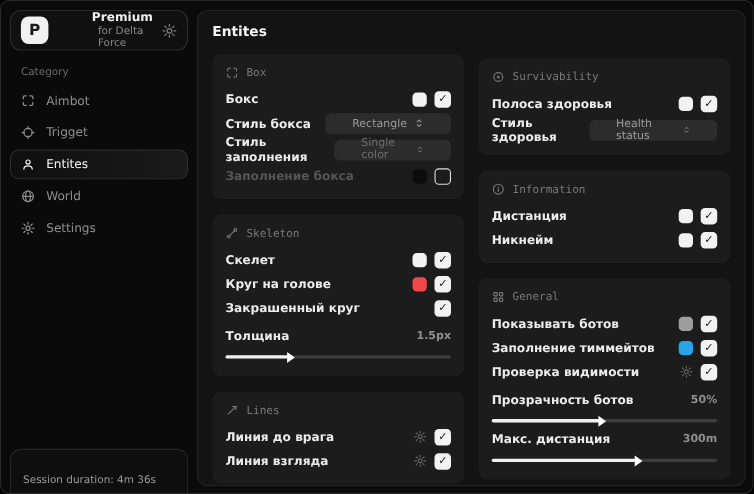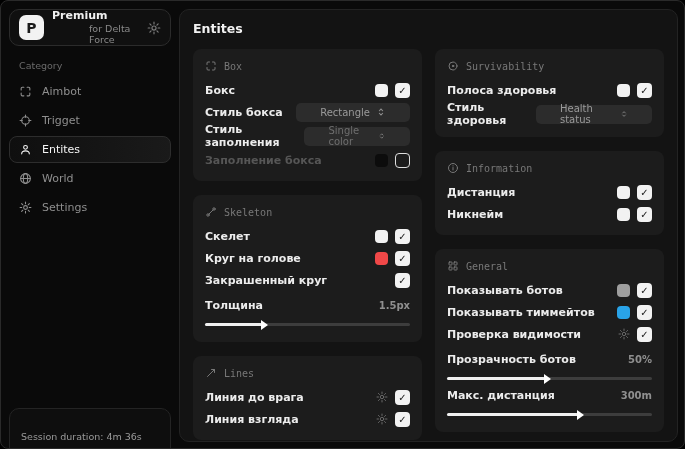--- a/index.html
+++ b/index.html
@@ -8,36 +8,36 @@
     background:#0a0a0a;border:1px solid #2a2a2a;border-radius:8px;
     font-family:"DejaVu Sans","Liberation Sans",sans-serif;color:#eaeaea;
   }
   svg{display:block;}
   
   .sidebar{position:absolute;left:0;top:0;width:178px;height:100%;padding:8px;box-sizing:border-box;}
   .logo-card{border:1px solid #2b2b2b;background:#101010;border-radius:10px;height:37px;
     display:flex;align-items:center;padding:0 9px;gap:8px;box-sizing:border-box;}
   .logo-badge{width:25px;height:25px;background:#f2f2f2;color:#1a1a1a;border-radius:7px;
     font-weight:bold;display:flex;align-items:center;justify-content:center;font-size:14px;flex:0 0 auto;}
-  .logo-title{font-size:11px;font-weight:bold;color:#f0f0f0;line-height:1.25;}
+  .logo-title{font-size:11px;font-weight:bold;color:#f0f0f0;line-height:1.25;text-align:right;}
   .logo-sub{font-size:9.5px;color:#8a8a8a;line-height:1.25;margin-left:37px;}
   .logo-gear{margin-left:auto;color:#7c7c7c;cursor:pointer;}
   .category{font-size:9.5px;color:#6a6a6a;margin:14px 0 7px 10px;}
   .nav{display:flex;flex-direction:column;gap:2px;}
   .nav-item{height:27px;display:flex;align-items:center;gap:10px;padding:0 9px;color:#8f8f8f;
     font-size:11px;border-radius:8px;border:1px solid transparent;cursor:pointer;box-sizing:border-box;}
   .nav-item.active{color:#f5f5f5;border-color:#2d2d2d;background:linear-gradient(90deg,#0f0f0f,#1a1a1a);}
   .session-card{position:absolute;left:8px;width:162px;bottom:-12px;height:52px;border:1px solid #242424;
     border-radius:10px;background:#0e0e0e;box-sizing:border-box;padding:22px 11px 0;}
   .session-text{font-size:9.5px;color:#9a9a9a;}
   
   .main{position:absolute;left:178px;top:8px;width:499px;height:433px;box-sizing:border-box;
     border:1px solid #232323;background:#131313;border-radius:10px;padding:11px 13px;}
   .main-title{font-size:12.5px;font-weight:bold;color:#f2f2f2;}
-  .columns{display:flex;gap:13px;margin-top:13px;}
+  .columns{display:flex;gap:13px;margin-top:13px;align-items:center;}
   .col{width:235px;display:flex;flex-direction:column;gap:14px;}
   .card{background:#1c1c1c;border-radius:8px;padding:9px 12px 10px;box-sizing:border-box;}
   .card-header{display:flex;align-items:center;gap:7px;color:#787878;
     font-family:"DejaVu Sans Mono","Liberation Mono",monospace;font-size:10px;margin:2px 0 7px;}
   .row{display:flex;align-items:center;min-height:22px;}
   .row-label{font-size:11px;font-weight:bold;color:#ececec;}
   .row-label.disabled{color:#565656;}
   .row-right{margin-left:auto;display:flex;align-items:center;gap:7px;}
   .swatch{width:13px;height:13px;border-radius:4px;cursor:pointer;flex:0 0 auto;}
   .checkbox{width:15px;height:15px;border-radius:4px;background:#f2f2f2;color:#191919;display:flex;
@@ -359,21 +359,21 @@
           <div class="row">
             <span class="row-label">Показывать ботов</span>
             <span class="row-right">
               <span class="swatch" style="background: rgb(158, 158, 158);"></span>
               <span class="checkbox checked">
                   <span>✓</span>
                 </span>
             </span>
           </div>
           <div class="row">
-            <span class="row-label">Показывать тиммейтов</span>
+            <span class="row-label">Заполнение тиммейтов</span>
             <span class="row-right">
               <span class="swatch" style="background: rgb(41, 163, 232);"></span>
               <span class="checkbox checked">
                   <span>✓</span>
                 </span>
             </span>
           </div>
           <div class="row">
             <span class="row-label">Проверка видимости</span>
             <span class="row-right">

